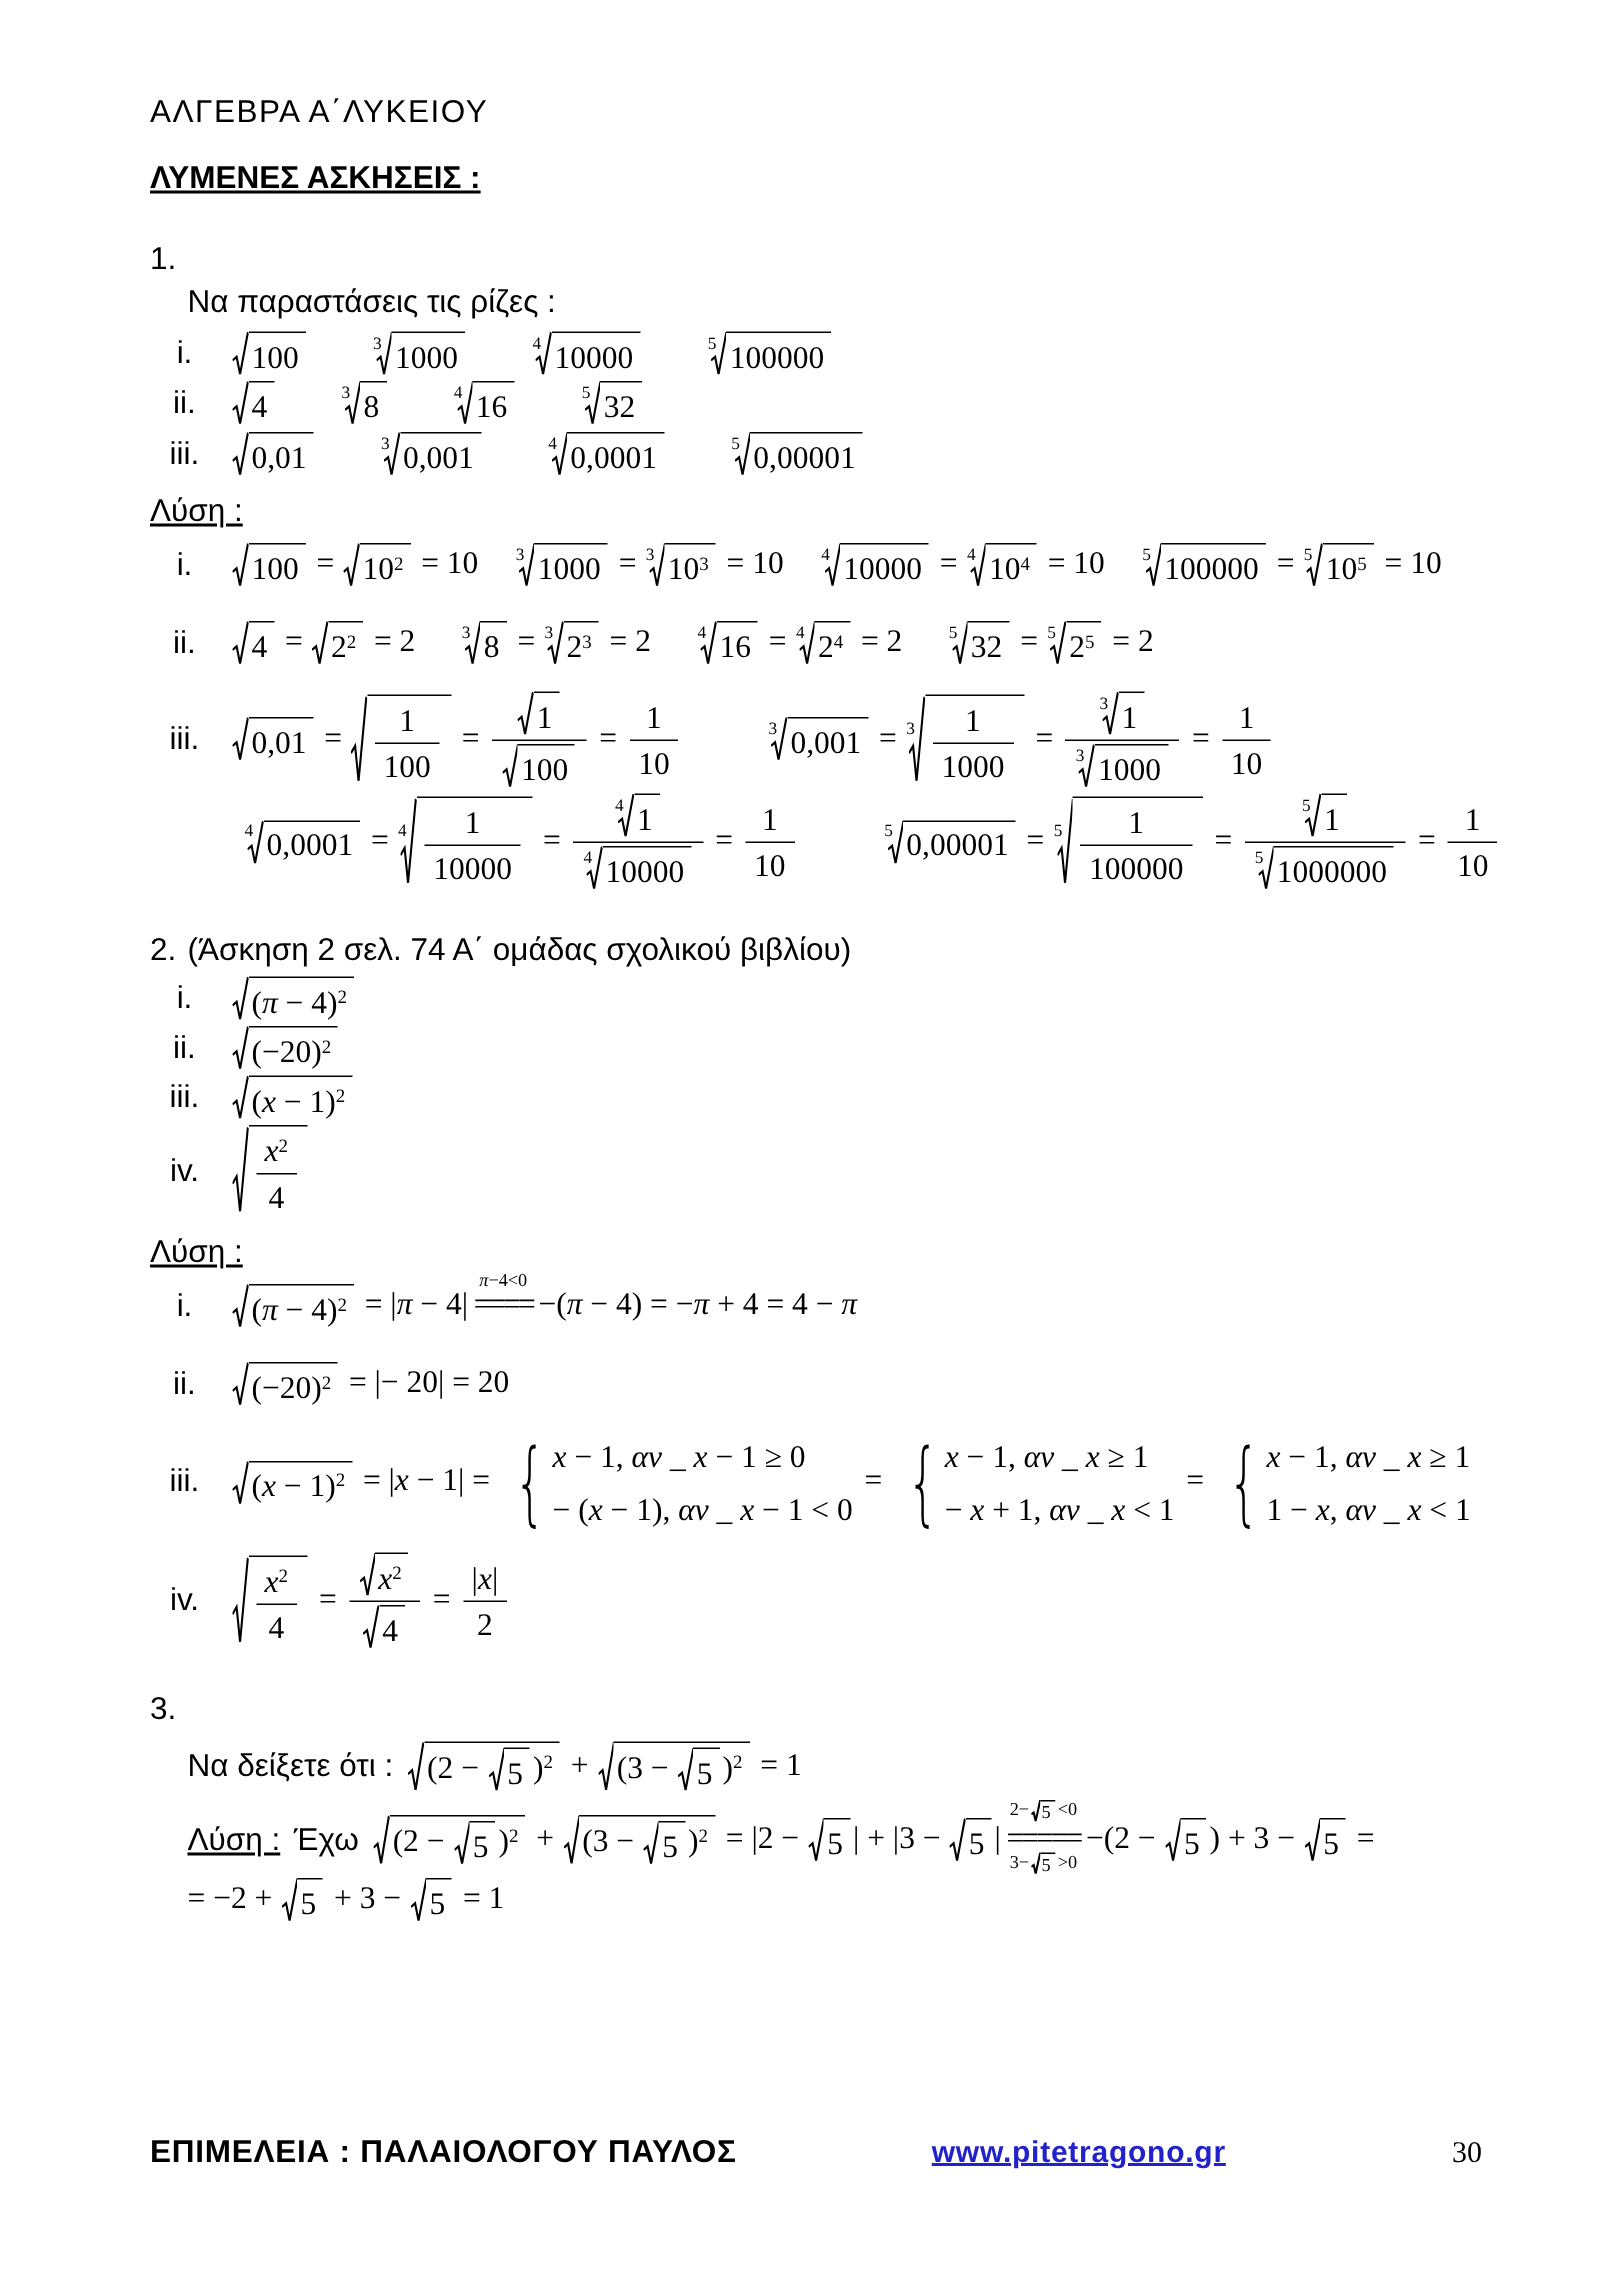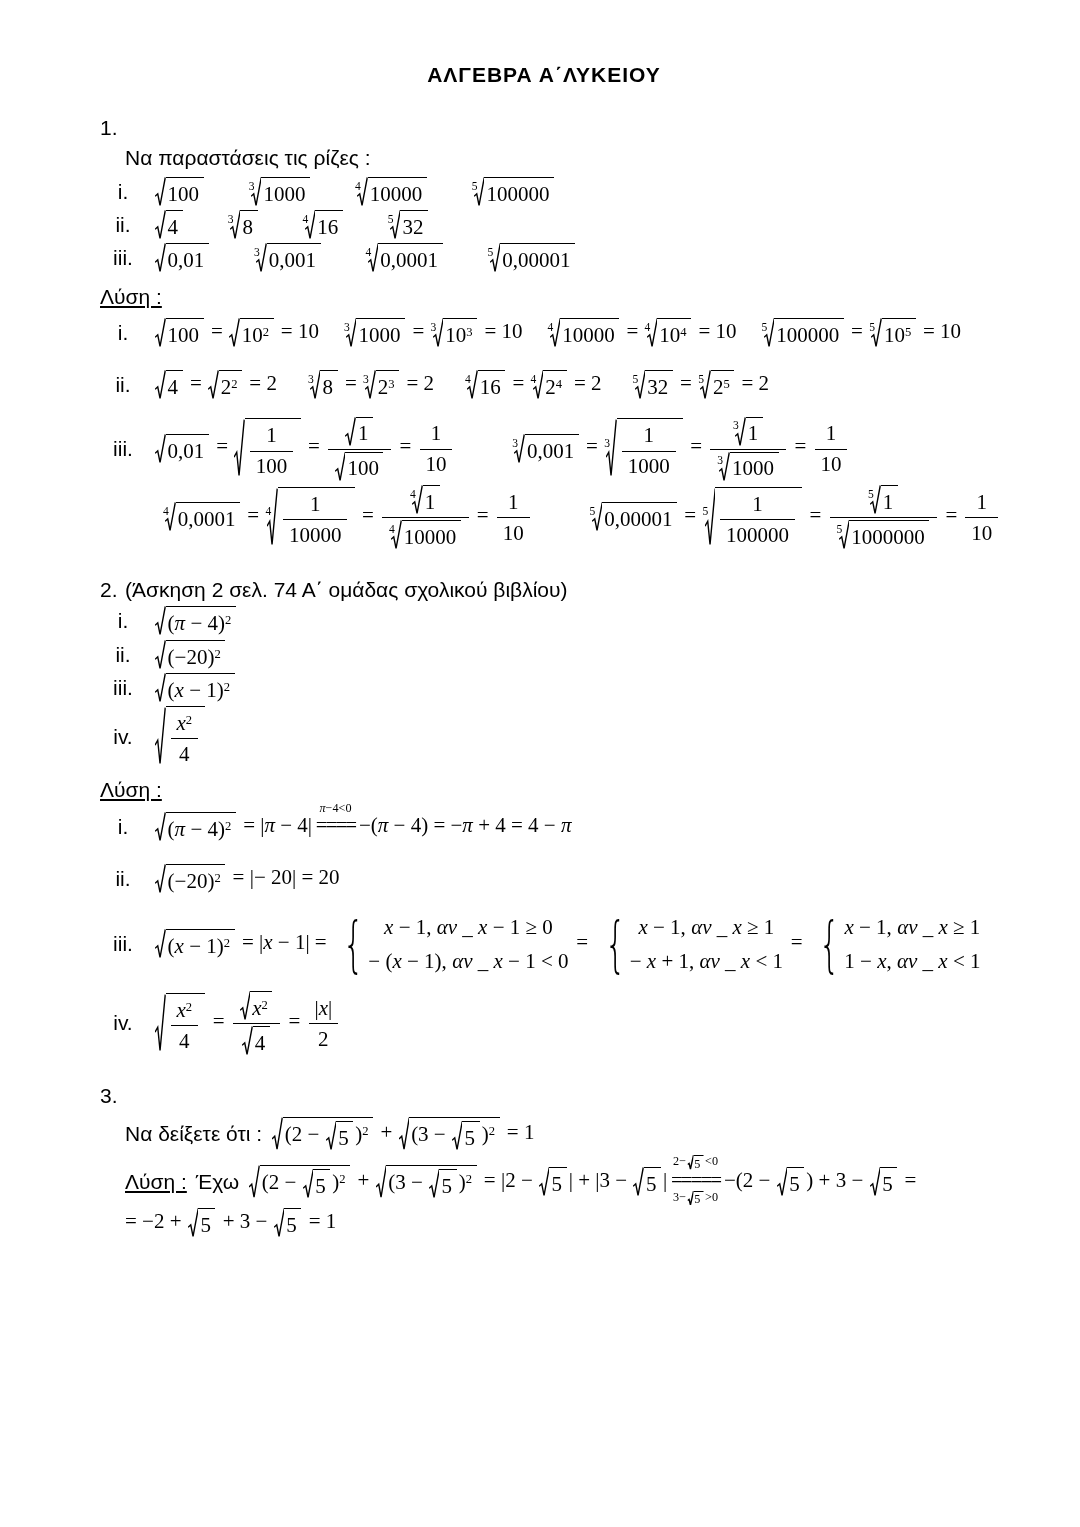--- a/index.html
+++ b/index.html
@@ -3,21 +3,21 @@
 <meta charset="utf-8">
 <style>
   html,body { margin:0; padding:0; background:#e8e8e8; }
   .page {
     width:1080px; height:1527px; margin:0 auto; position:relative;
     background:#ffffff; color:#000; overflow:hidden; box-sizing:border-box;
     padding:62px 92px 0 100px;
     font-family:"Liberation Sans", sans-serif; font-size:21px; line-height:1.25;
   }
   
-  .hdr { text-align:center; font-weight:bold; font-size:21px; letter-spacing:1px; }
+  .hdr { text-align:left; font-weight:normal; font-size:21px; letter-spacing:1px; }
   .heading { display:inline-block; font-size:21px; font-weight:bold; text-decoration:underline; margin:18px 0 0 0; }
 
   
   .ex-head { margin-top:27px; display:flex; }
   .ex-num { flex:none; width:25px; }
   .ex-prompt { margin:3px 0 6px 25px; }
 
   
   .math { font-family:"Liberation Serif","DejaVu Serif",serif; font-size:21px; white-space:nowrap; }
   .mrow { display:flex; align-items:center; margin:3px 0; }
@@ -44,41 +44,44 @@
   
   .ou { display:inline-block; position:relative; margin:0 0.18em; }
   .ou-base { letter-spacing:-2px; }
   .ou-above,.ou-below { position:absolute; left:50%; transform:translateX(-50%); font-size:0.58em; white-space:nowrap; line-height:1; }
   .ou-above { bottom:calc(100% - 0.25em); }
   .ou-below { top:calc(100% - 0.25em); }
 
   
   .cases { display:inline-flex; align-items:center; vertical-align:middle; margin:0 0.12em; }
   .cases-brace { font-family:"DejaVu Sans",sans-serif; font-weight:300; font-size:2.9em; line-height:0.85; transform:scaleX(0.55); transform-origin:center; margin-right:-0.08em; }
-  .cases-rows { display:inline-flex; flex-direction:column; row-gap:0.38em; text-align:left;align-items:center; }
+  .cases-rows { display:inline-flex; flex-direction:column; row-gap:0.38em; text-align:left; }
   .cases-row { white-space:nowrap; }
 
   sup { font-size:0.6em; line-height:1; vertical-align:0.5em; }
   .it { font-style:italic; }
 
   
   .footer { position:absolute; left:100px; right:92px; top:1422px; display:flex; align-items:baseline; }
   .footer-credit { font-weight:bold; font-size:21px; letter-spacing:0.5px; }
   .footer-link { margin-left:130px; color:#2222cc; font-weight:bold; font-size:20px; text-decoration:underline; letter-spacing:0.5px; }
   .page-num { margin-left:auto; font-family:"Liberation Serif",serif; font-size:20px; }
 </style>
 </head>
 <body>
 
 <div class="page">
 
   <div class="hdr">
     <span>ΑΛΓΕΒΡΑ Α΄ΛΥΚΕΙΟΥ</span>
   </div>
 
+  <div>
+    <span class="heading">ΛΥΜΕΝΕΣ ΑΣΚΗΣΕΙΣ :</span>
+  </div>
 
   <section>
     <div class="ex-head">
       <span class="ex-num">1.</span>
     </div>
     <div class="ex-prompt">Να παραστάσεις τις ρίζες :</div>
 
     <div class="mrow">
       <span class="mlabel">i.</span>
       <div class="mitems math g42">
@@ -662,14 +665,19 @@
               <span class="rt-body">5</span>
             </span> + 3 − <span class="rt">
               <svg class="rt-sign" viewBox="0 0 10 20" preserveAspectRatio="none">
                 <path d="M0 12.8 L2.6 11.2 L4.8 18.8 L9.7 0.7 L10 0.7" fill="none" stroke="currentColor" stroke-width="1.4" vector-effect="non-scaling-stroke"></path>
               </svg>
               <span class="rt-body">5</span>
             </span> = 1</span></span>
     </div>
   </section>
 
+  <div class="footer">
+    <span class="footer-credit">ΕΠΙΜΕΛΕΙΑ : ΠΑΛΑΙΟΛΟΓΟΥ ΠΑΥΛΟΣ</span>
+    <a class="footer-link" href="#">www.pitetragono.gr</a>
+    <span class="page-num">30</span>
+  </div>
 
 </div>
 
 </body></html>

